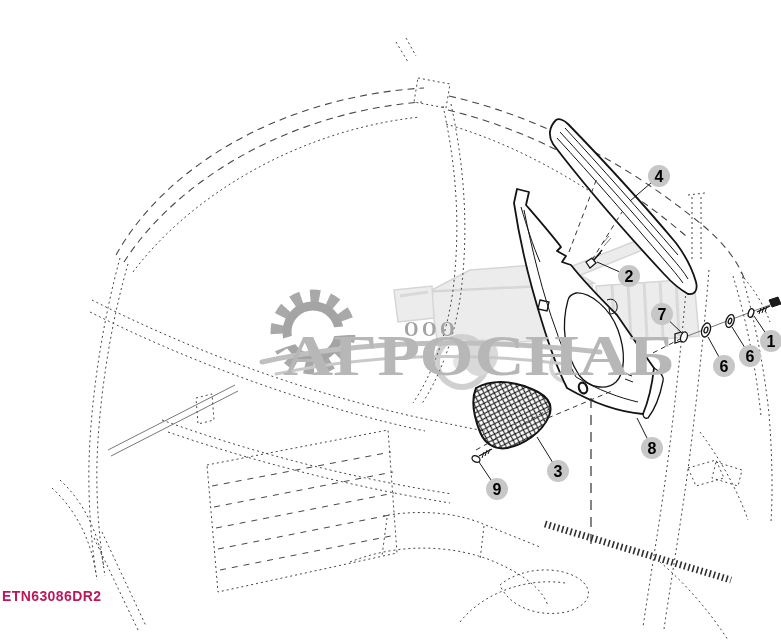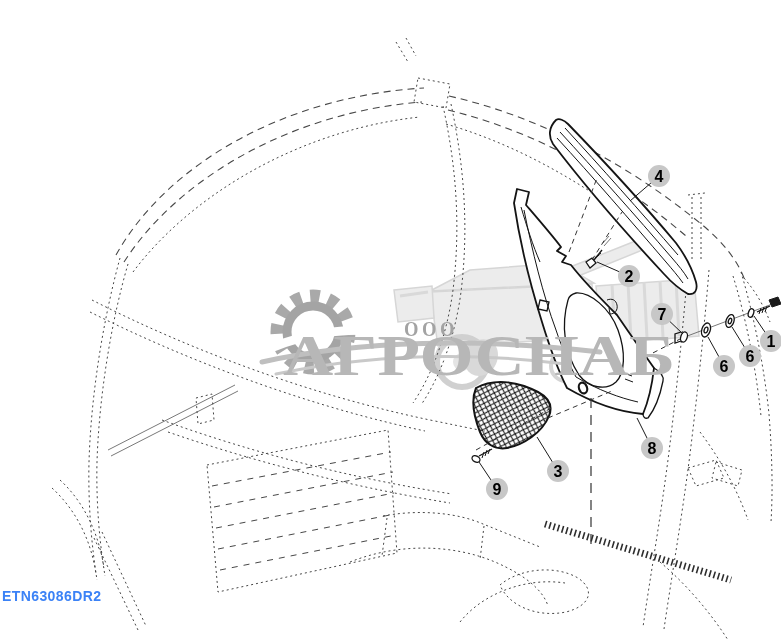--- a/index.html
+++ b/index.html
@@ -25,21 +25,21 @@
   .wm-swoosh{fill:none;stroke:#bfbfbf;stroke-width:5;stroke-linecap:round;}
   .wm-swoosh2{fill:none;stroke:#c9c9c9;stroke-width:3;stroke-linecap:round;}
   .wm-ooo{font:bold 21px "Liberation Serif",serif;fill:#a3a3a3;letter-spacing:4px;}
   .wm-name{font:bold 56px "Liberation Serif",serif;fill:#b7b7b7;}
   
   .leader{stroke:#1a1a1a;stroke-width:1;}
   .callout-bg{fill:#c7c7c7;}
   .callout-num{font:bold 16px "Liberation Sans",sans-serif;fill:#000;text-anchor:middle;}
   
   .part-code{position:absolute;left:2px;top:588px;font:bold 14px "Liberation Sans",sans-serif;
-             color:#3b82f6;letter-spacing:.4px;}
+             color:#be185d;letter-spacing:.4px;}
 </style>
 </head>
 <body>
 
 <div class="canvas">
 <svg width="781" height="641" viewBox="0 0 781 641" xmlns="http://www.w3.org/2000/svg">
   <defs>
     <pattern id="meshPattern" width="6.5" height="6.5" patternUnits="userSpaceOnUse" patternTransform="rotate(18)">
       <path d="M0,0 L6.5,6.5 M6.5,0 L0,6.5" stroke="#161616" stroke-width="1.1"></path>
     </pattern>

